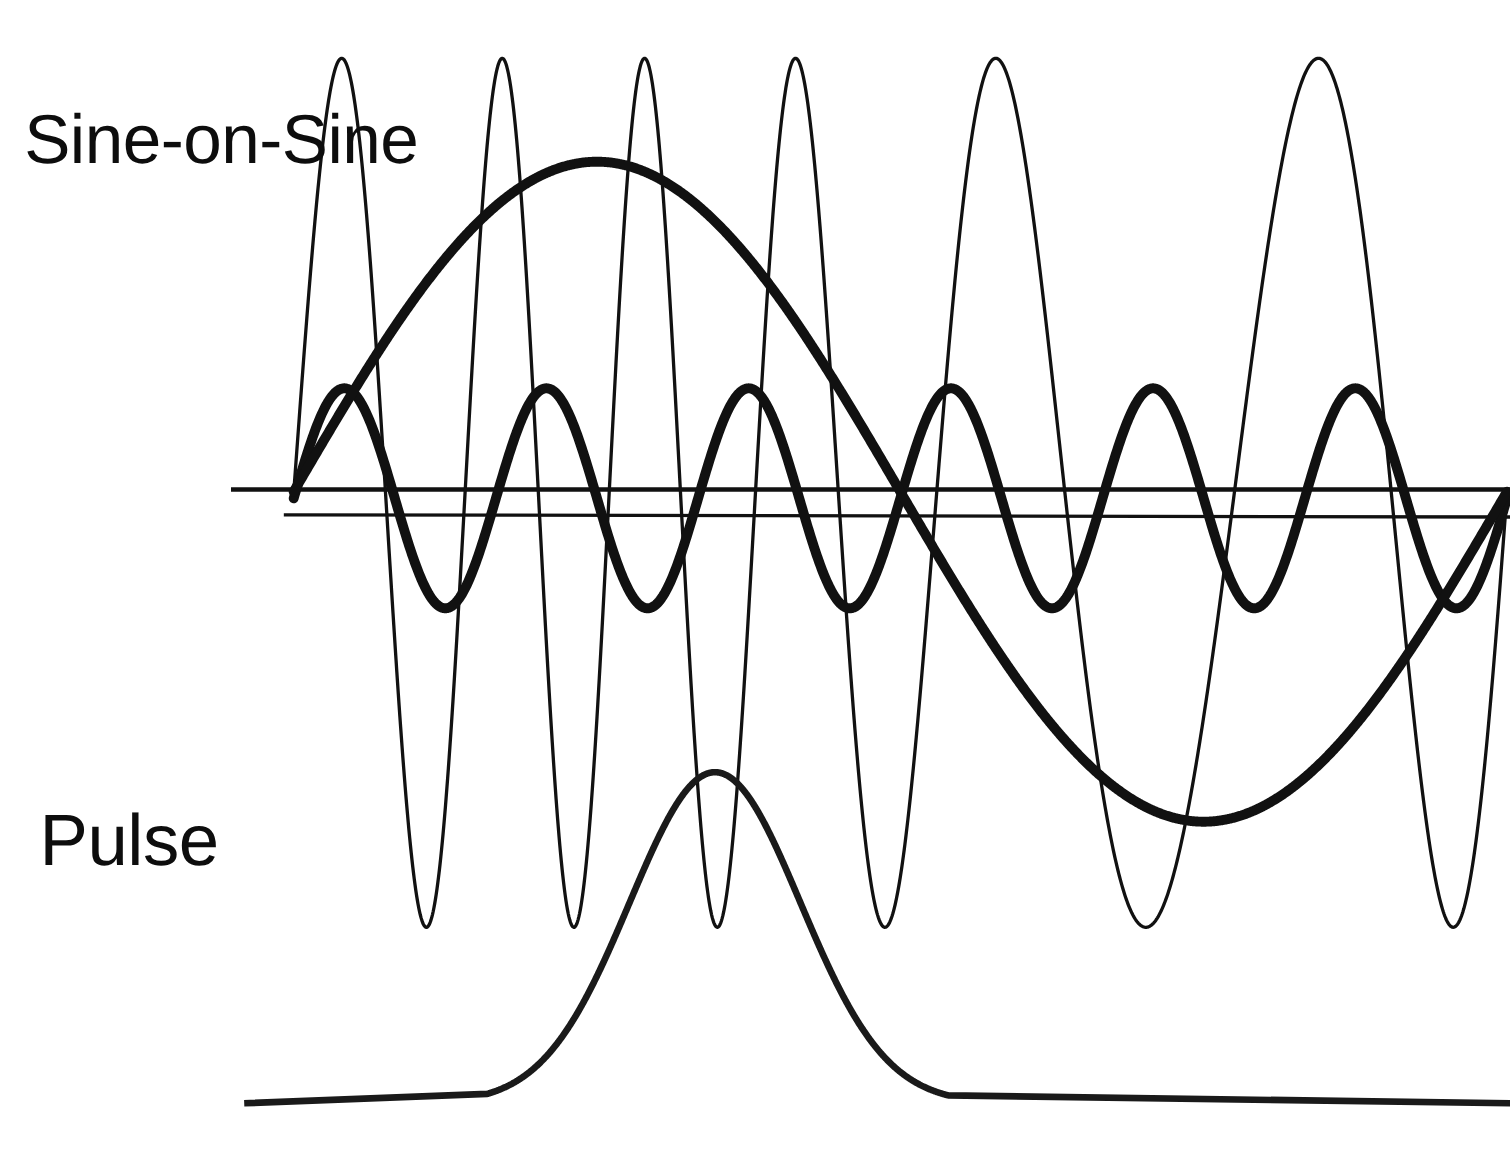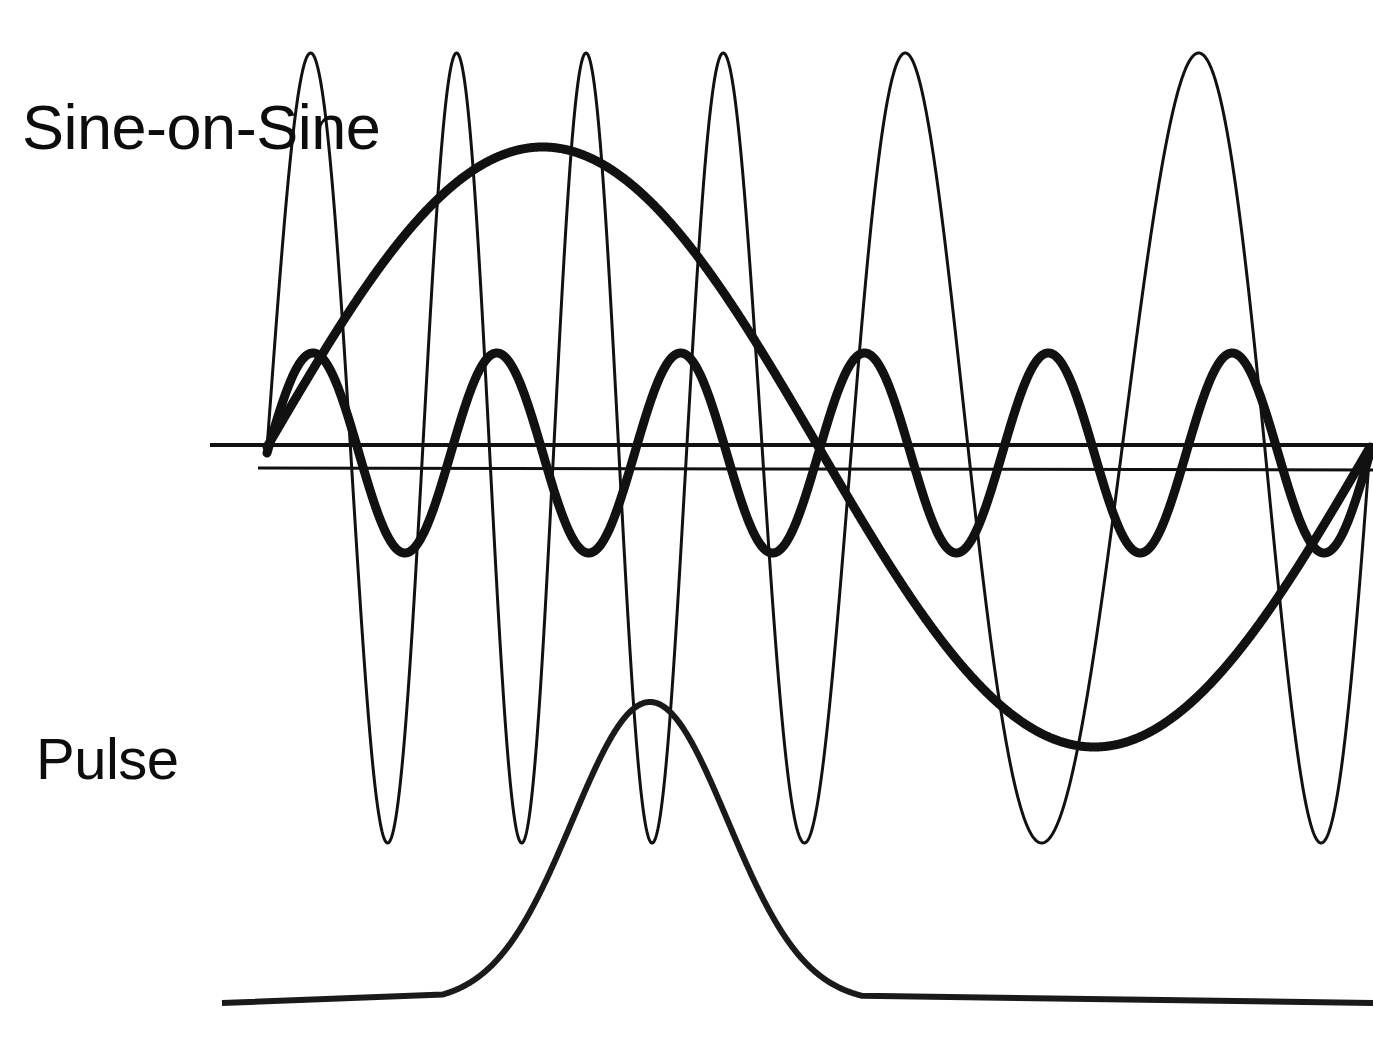--- a/index.html
+++ b/index.html
@@ -37,21 +37,21 @@
   }
   #label-sine-on-sine {
     left: 22px;
     top: 96px;
     font-size: 63px;
     line-height: 1;
   }
   #label-pulse {
     left: 36px;
     top: 730px;
-    font-size: 58px;
+    font-size: 66px;
     line-height: 1;
   }
 </style>
 </head>
 <body>
 
 <div id="stage">
 
   <svg id="figure" viewBox="0 0 1373 1052" preserveAspectRatio="none">
 

